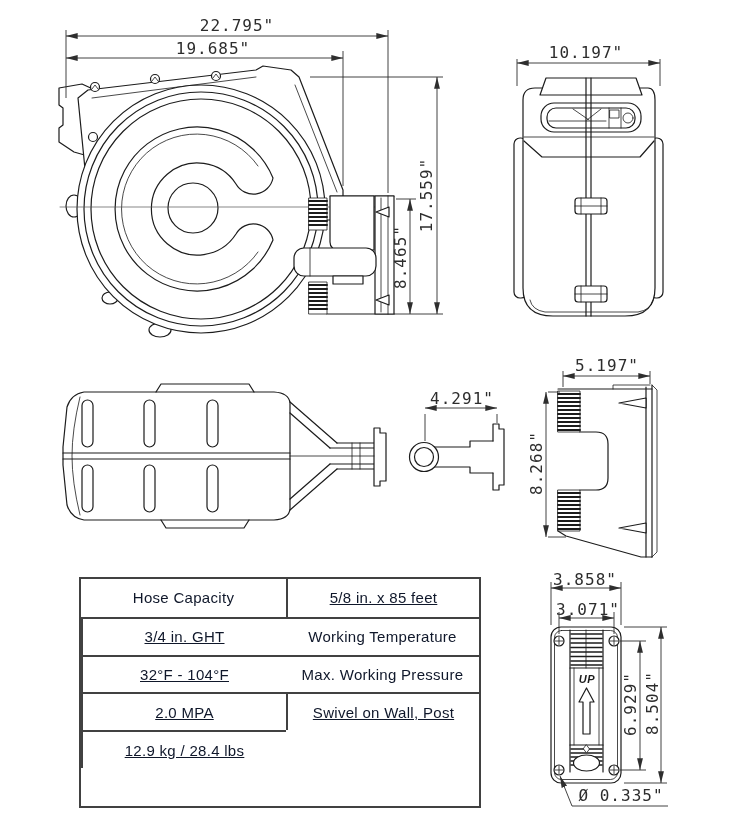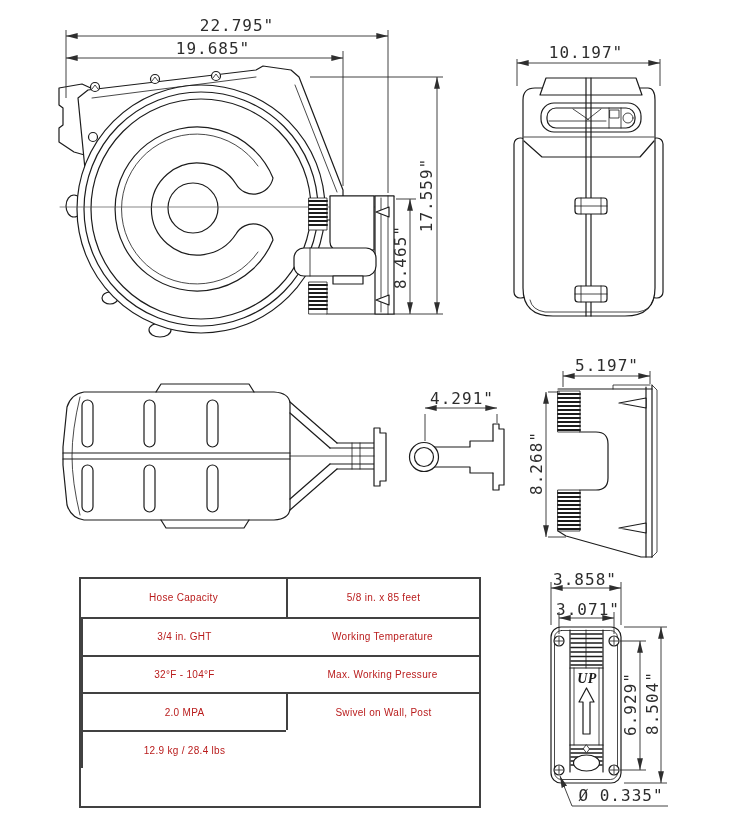--- a/index.html
+++ b/index.html
@@ -11,29 +11,29 @@
   .thin{stroke-width:0.8;}
   .coil{stroke-width:2;}
   .rib{stroke-width:1.6;}
   .cl{stroke:#555;stroke-width:0.7;}
   .dims path,.dims line,.dims polyline{stroke:#2e2e2e;stroke-width:0.9;fill:none;}
   .dim{position:absolute;transform:translate(-50%,-50%);
        font-family:"DejaVu Sans Mono",monospace;font-size:16px;letter-spacing:1px;
        color:#2d2d2d;white-space:nowrap;}
   .dim.v{transform:translate(-50%,-50%) rotate(-90deg);}
   .up-label{position:absolute;transform:translate(-50%,-50%);
-       font-family:Liberation Serif, serif;font-style:italic;font-weight:700;
-       font-size:14px;color:#1c1c1c;letter-spacing:.5px;}
+       font-family:Liberation Sans, sans-serif;font-style:italic;font-weight:700;
+       font-size:11px;color:#1c1c1c;letter-spacing:.5px;}
   .spec{position:absolute;left:79px;top:577px;width:402px;height:231px;
         box-sizing:border-box;border:2px solid #414141;display:grid;
         grid-template-columns:205px 1fr;grid-template-rows:repeat(6,1fr);}
   .spec .cell{display:flex;align-items:center;justify-content:center;
-        font-size:10px;color:#b91c1c;letter-spacing:.3px;
+        font-size:15px;color:#0f172a;letter-spacing:.3px;
         border-top:2px solid #414141;}
-  .spec .cell.val{border-left:2px solid #414141;}
+  .spec .cell.val{border-left:2px solid #414141;text-decoration:underline;}
   .spec .cell.r0{border-top:none;}
 </style>
 </head>
 <body>
 
 <div id="sheet">
 
 <svg id="lineart" width="753" height="821" viewBox="0 0 753 821">
   <defs>
     <marker id="mE" viewBox="0 0 12 8" refX="12" refY="4" markerWidth="13" markerHeight="9" orient="auto">

